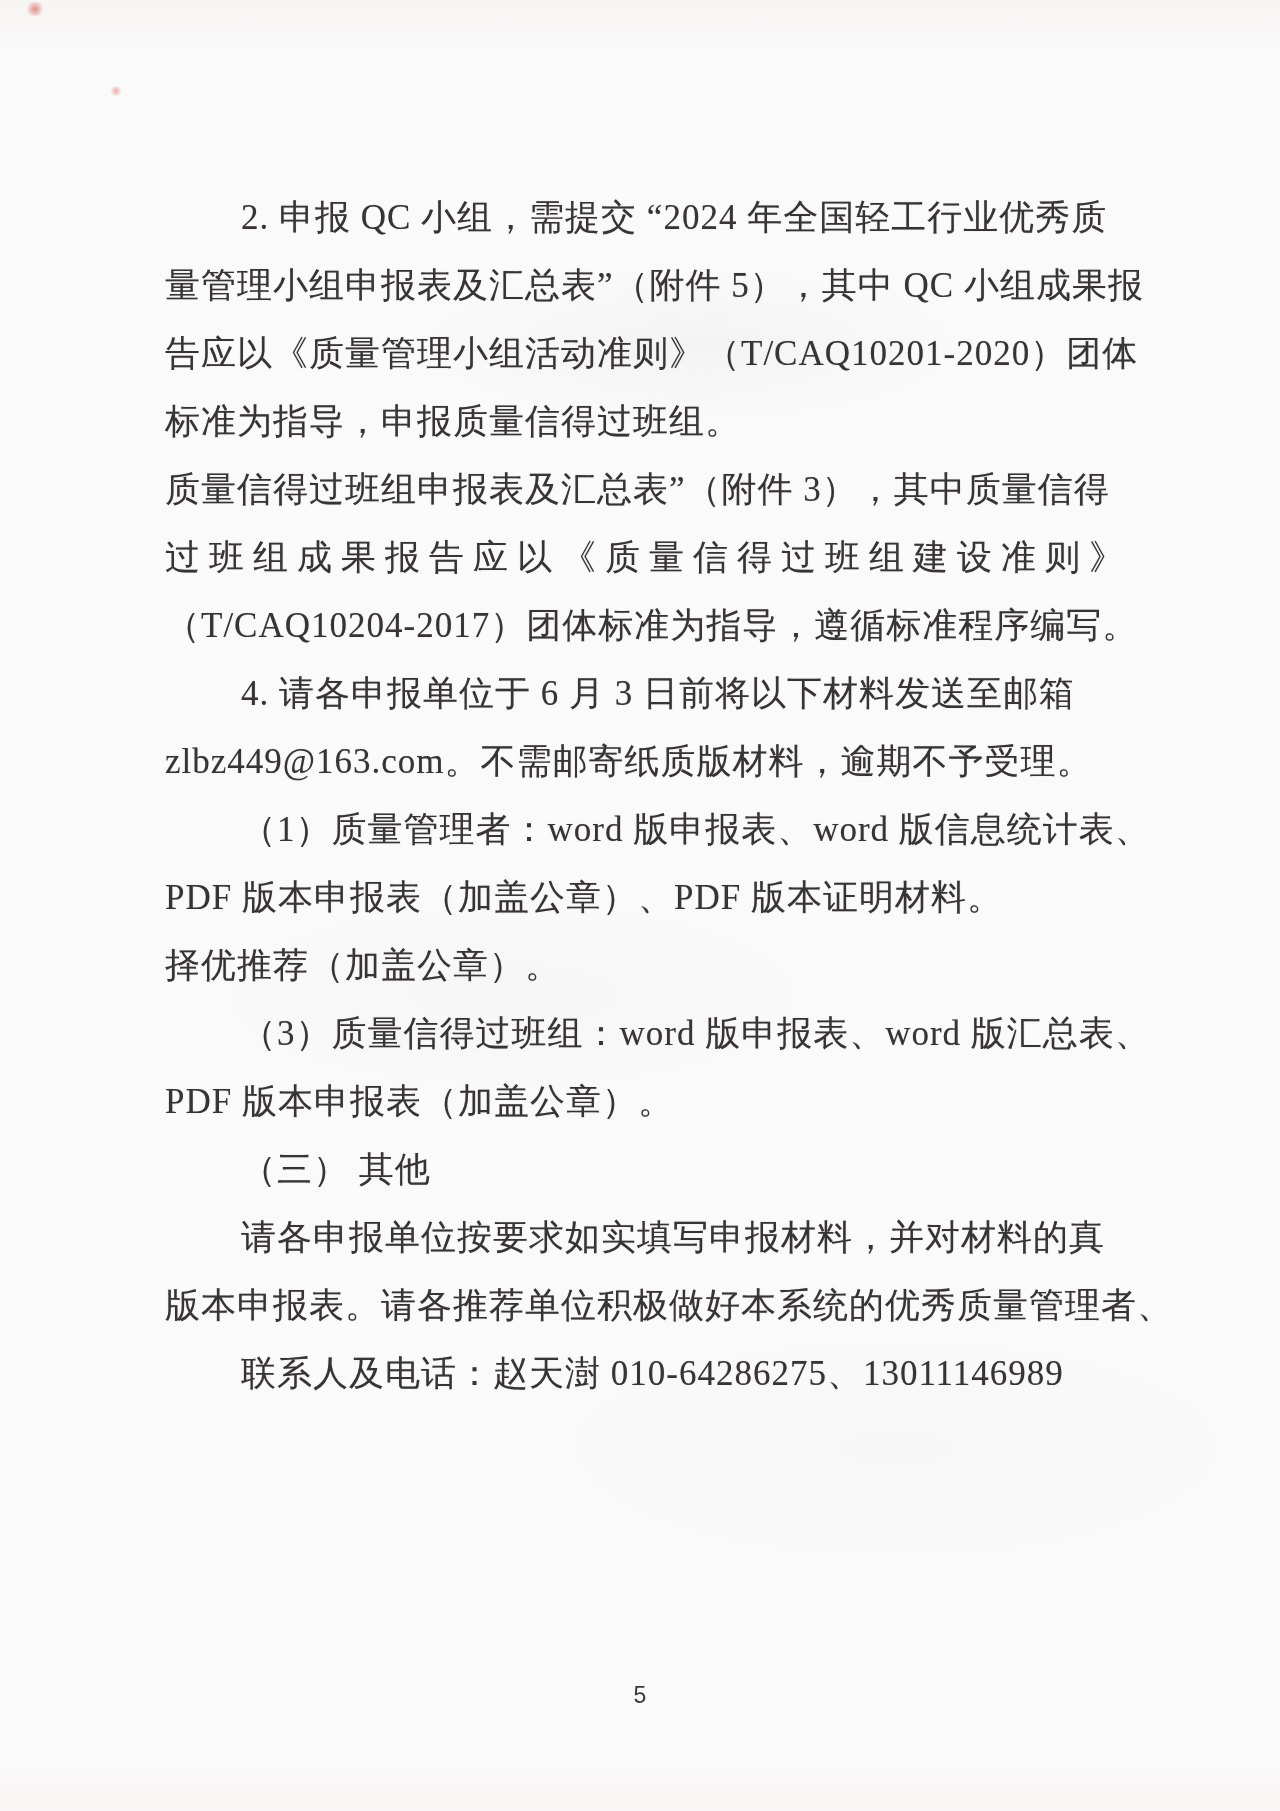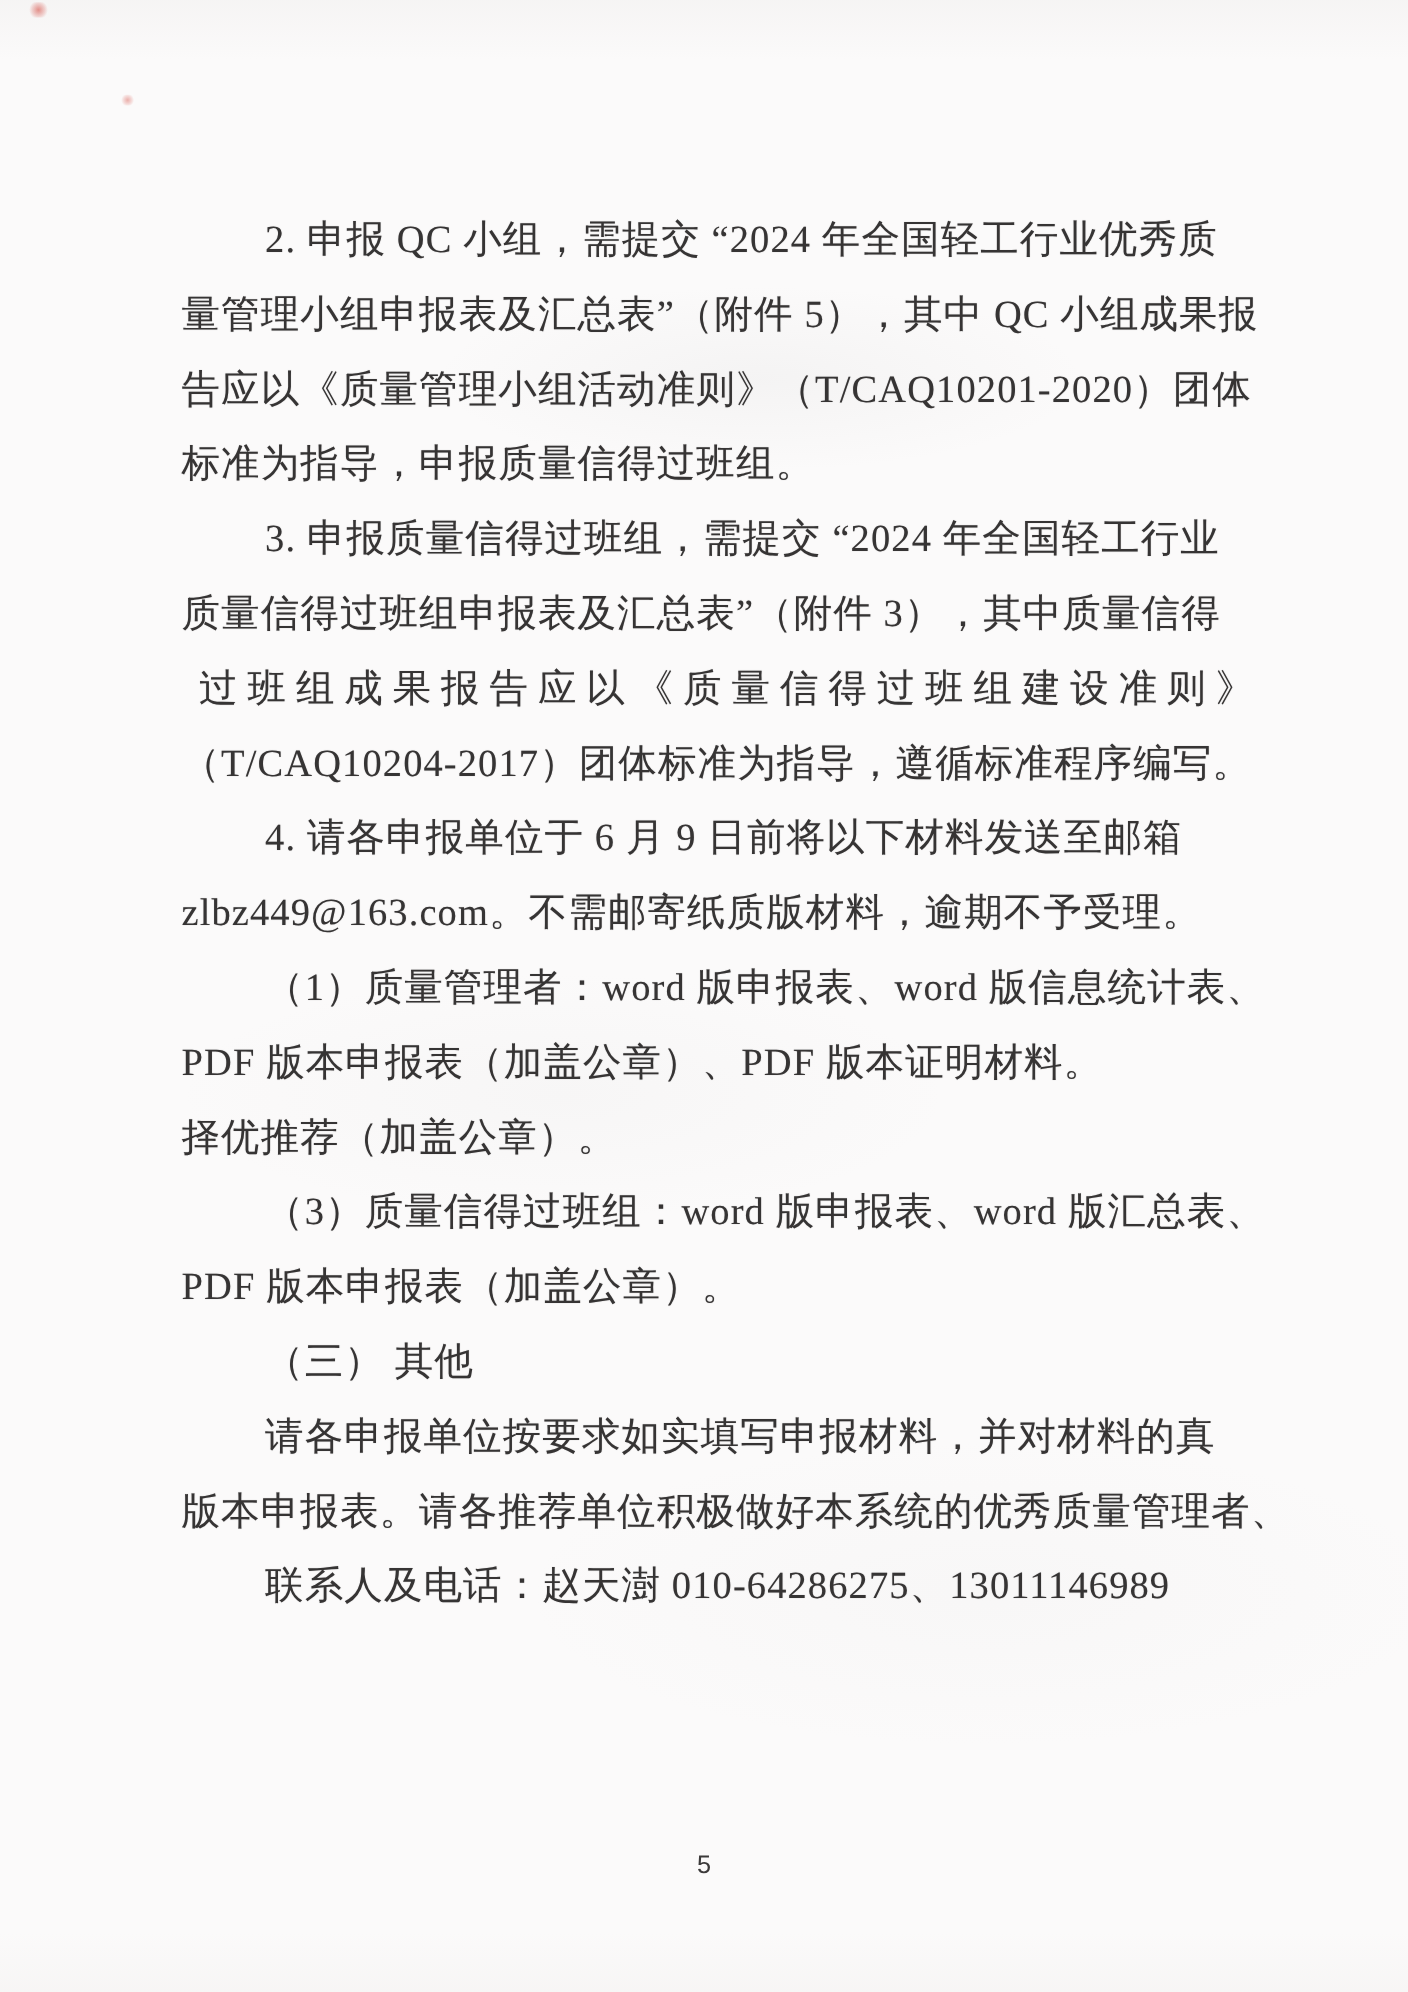--- a/index.html
+++ b/index.html
@@ -34,21 +34,21 @@
   .ln {
     height: 68px;
     line-height: 68px;
     font-size: 35px;
     color: #363434;
     white-space: nowrap;
     letter-spacing: 1px;
     text-shadow: 0 0 1px rgba(60,58,58,0.35);
   }
   .ind { padding-left: 76px; }
-  .sp  { letter-spacing: 9px; margin-left: 16px; }
+  .sp  { letter-spacing: 9px; }
   .pagenum {
     position: absolute;
     left: 0;
     top: 1682px;
     width: 1280px;
     text-align: center;
     font-size: 23px;
     color: #3c3a3a;
     font-family: "Liberation Sans", "DejaVu Sans", sans-serif;
   }
@@ -70,25 +70,24 @@
 
 <div class="page">
   <div class="speck s1"></div>
   <div class="speck s2"></div>
 
   <div class="content">
     <div class="ln ind">2. 申报 QC 小组，需提交 “2024 年全国轻工行业优秀质</div>
     <div class="ln">量管理小组申报表及汇总表”（附件 5），其中 QC 小组成果报</div>
     <div class="ln">告应以《质量管理小组活动准则》（T/CAQ10201-2020）团体</div>
     <div class="ln">标准为指导，申报质量信得过班组。</div>
-    <div class="ln ind">3. 申报质量信得过班组，需提交 “2024 年全国轻工行业</div>
     <div class="ln">质量信得过班组申报表及汇总表”（附件 3），其中质量信得</div>
     <div class="ln sp">过班组成果报告应以《质量信得过班组建设准则》</div>
     <div class="ln">（T/CAQ10204-2017）团体标准为指导，遵循标准程序编写。</div>
-    <div class="ln ind">4. 请各申报单位于 6 月 9 日前将以下材料发送至邮箱</div>
+    <div class="ln ind">4. 请各申报单位于 6 月 3 日前将以下材料发送至邮箱</div>
     <div class="ln">zlbz449@163.com。不需邮寄纸质版材料，逾期不予受理。</div>
     <div class="ln ind">（1）质量管理者：word 版申报表、word 版信息统计表、</div>
     <div class="ln">PDF 版本申报表（加盖公章）、PDF 版本证明材料。</div>
     <div class="ln">择优推荐（加盖公章）。</div>
     <div class="ln ind">（3）质量信得过班组：word 版申报表、word 版汇总表、</div>
     <div class="ln">PDF 版本申报表（加盖公章）。</div>
     <div class="ln ind">（三） 其他</div>
     <div class="ln ind">请各申报单位按要求如实填写申报材料，并对材料的真</div>
     <div class="ln">版本申报表。请各推荐单位积极做好本系统的优秀质量管理者、</div>
     <div class="ln ind">联系人及电话：赵天澍 010-64286275、13011146989</div>

